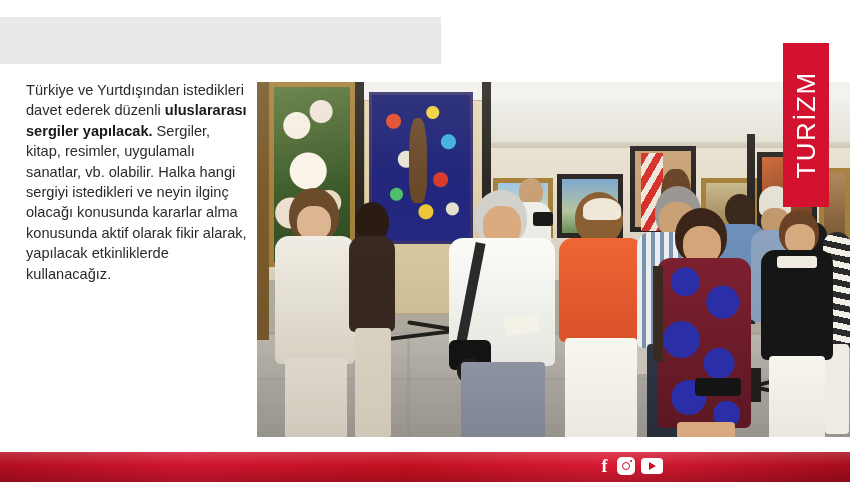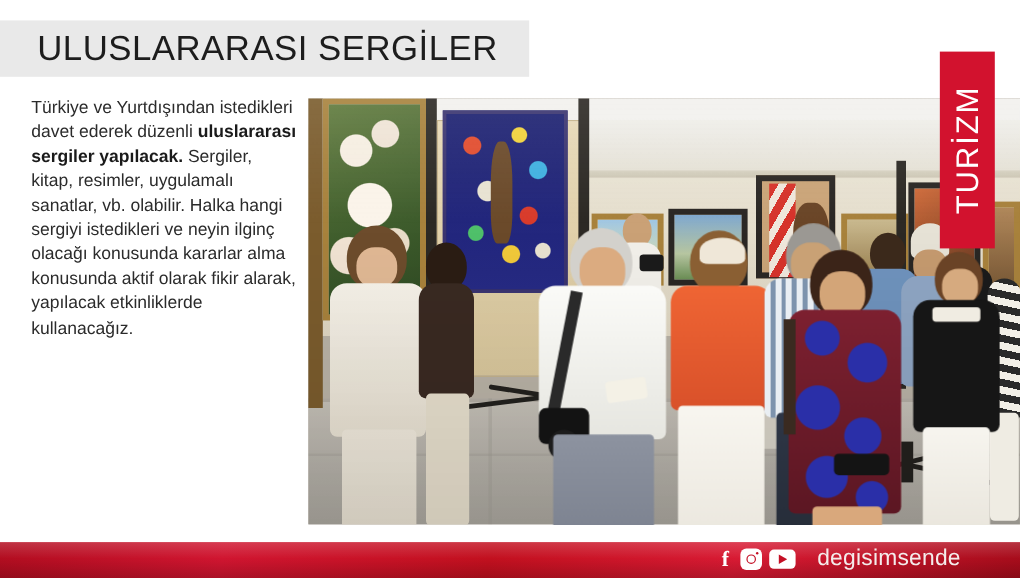--- a/index.html
+++ b/index.html
@@ -103,21 +103,20 @@
   .brand{
     margin-left:12px;color:#f4eceb;font-size:19px;letter-spacing:.2px;line-height:20px;
   }
 </style>
 </head>
 <body>
 
 <div class="slide">
 
   <div class="title-band"></div>
-  <div class="title-text">ULUSLARARASI SERGİLER</div>
 
   <div class="body-copy">
     <span>Türkiye ve Yurtdışından istedikleri davet ederek düzenli </span><span class="b">uluslararası sergiler yapılacak.</span><span> Sergiler, kitap, resimler, uygulamalı sanatlar, vb. olabilir. Halka hangi sergiyi istedikleri ve neyin ilginç olacağı konusunda kararlar alma konusunda aktif olarak fikir alarak, yapılacak etkinliklerde kullanacağız.</span>
   </div>
 
   <div class="photo">
 
     <div class="ph wall-top"></div>
     <div class="ph wall-band"></div>
     <div class="ph wall-ledge"></div>
@@ -304,16 +303,15 @@
     <div class="turizm-text">TURİZM</div>
   </div>
 
   <div class="footer">
     <div class="footer-sheen"></div>
   </div>
   <div class="social">
     <span class="ic ic-fb">f</span>
     <span class="ic ic-ig"></span>
     <span class="ic ic-yt"></span>
-    <span class="brand">degisimsende</span>
   </div>
 
 </div>
 
 </body></html>

